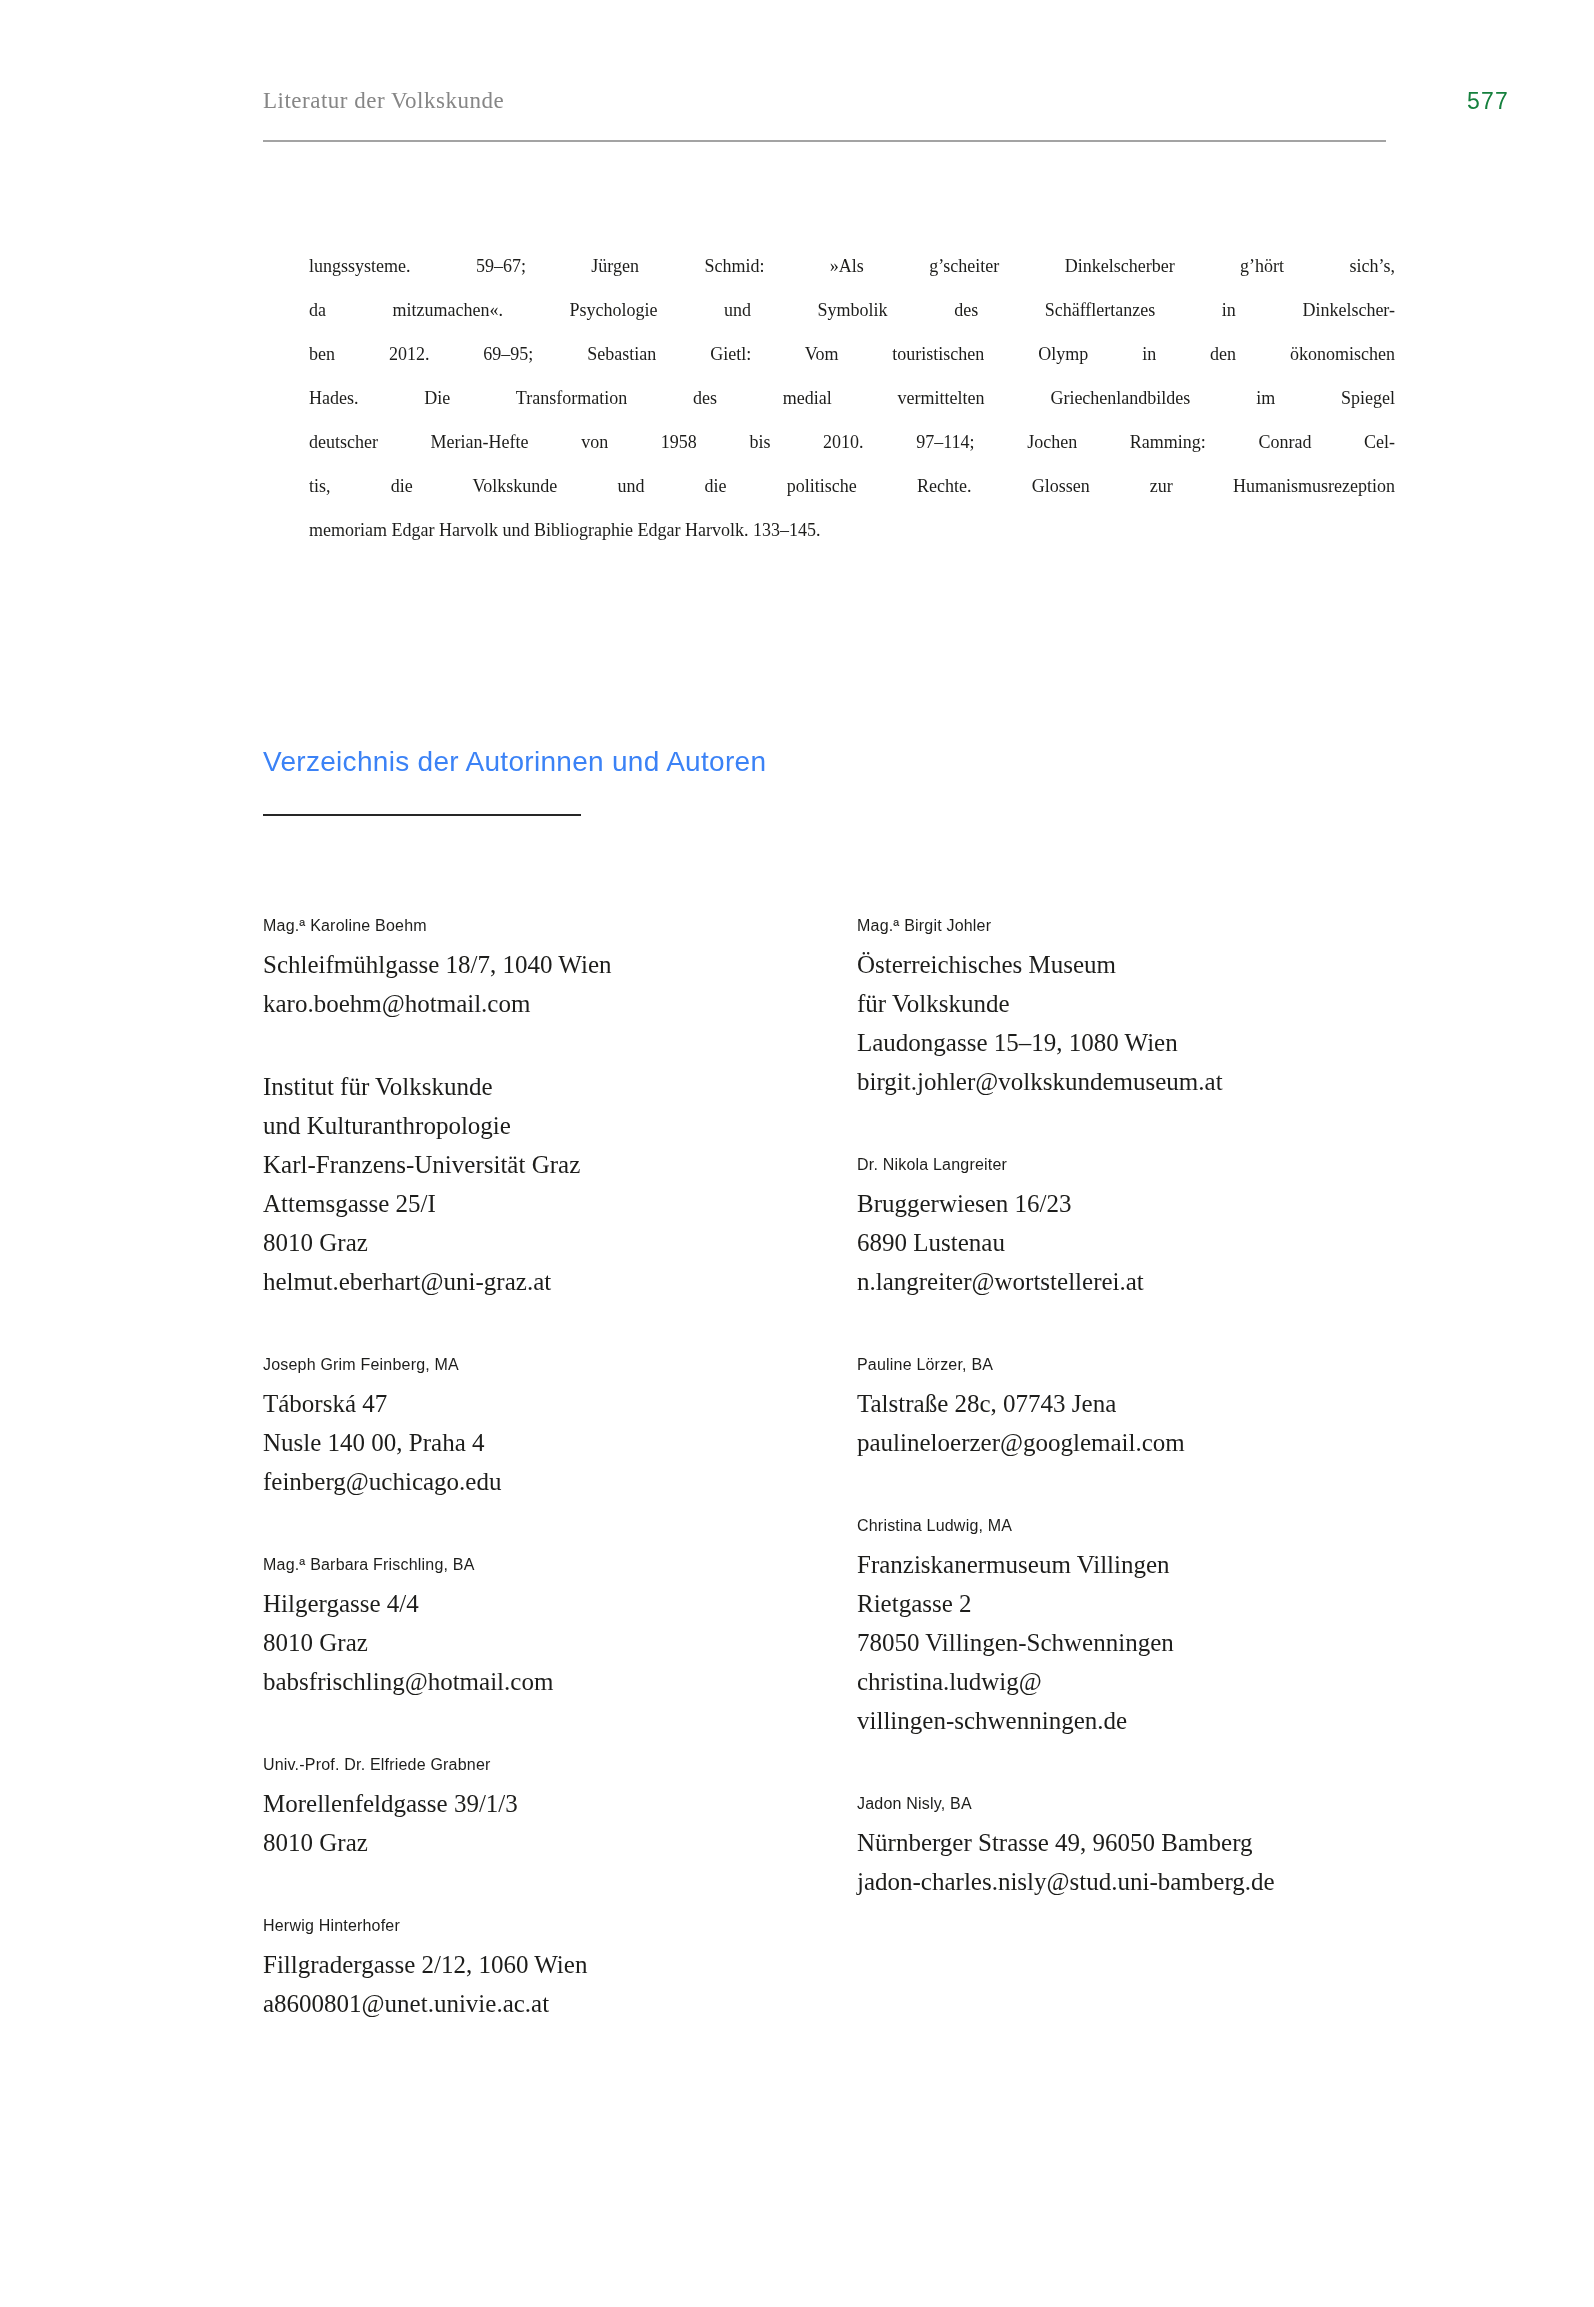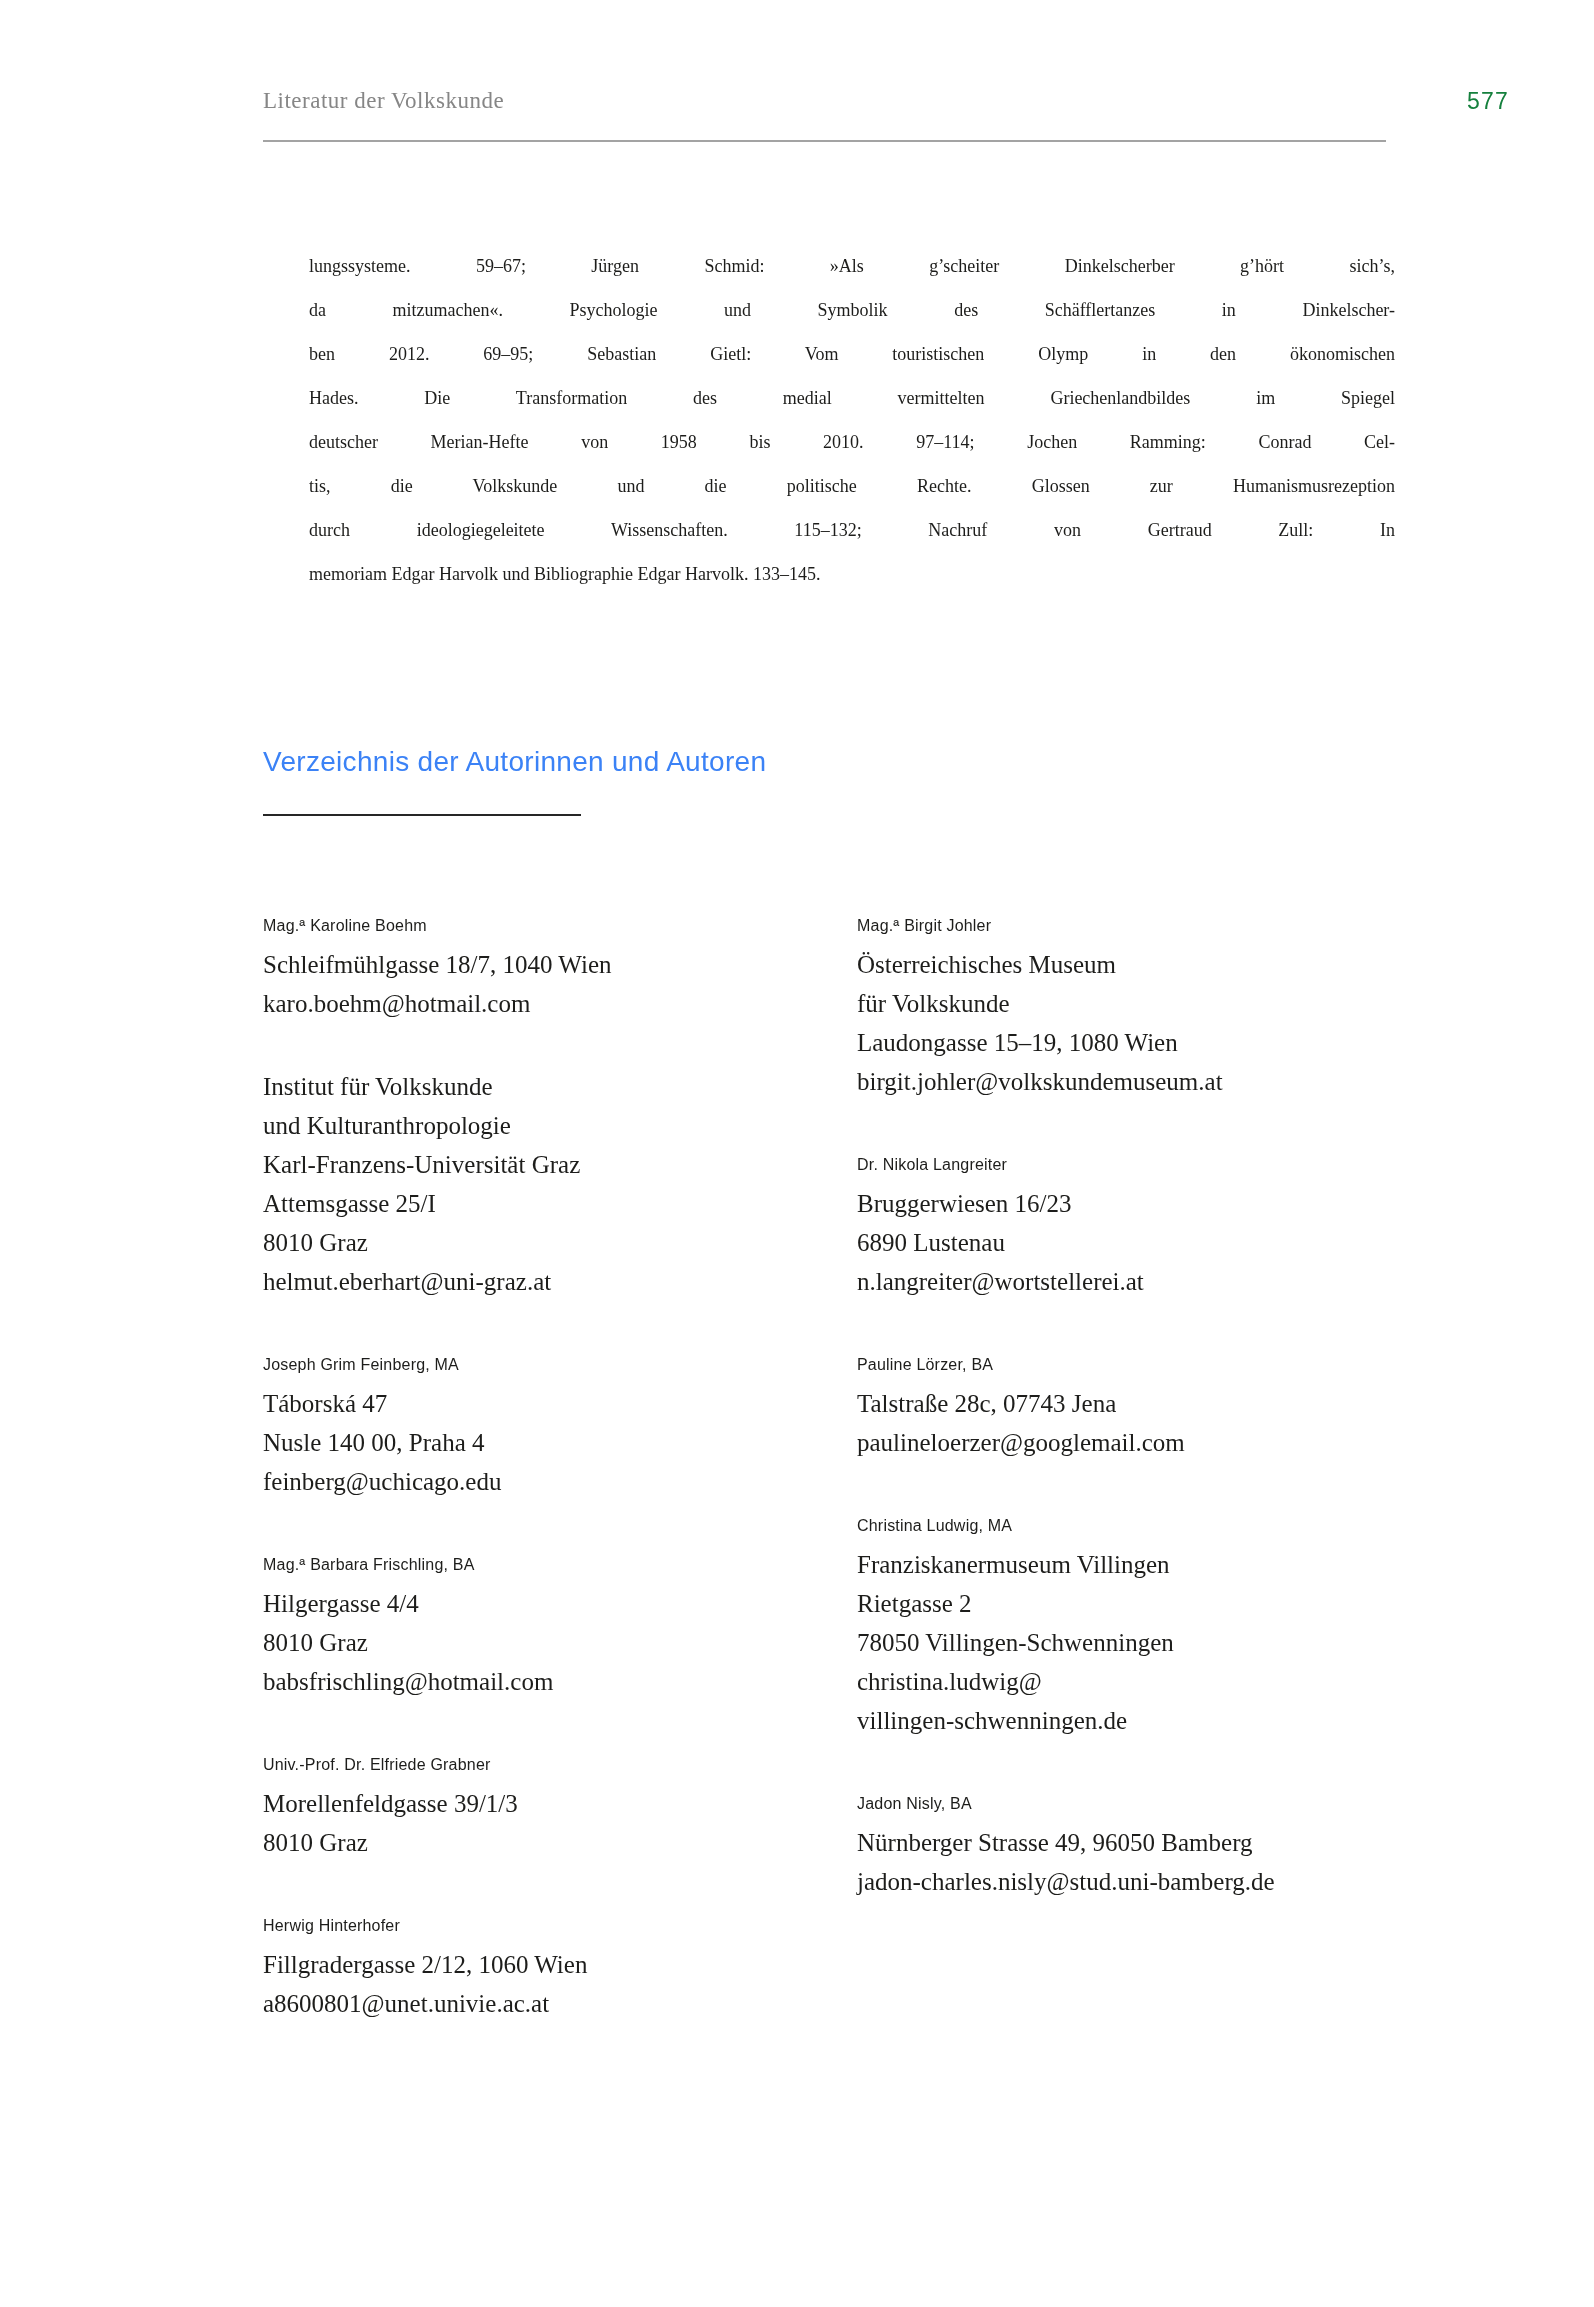--- a/index.html
+++ b/index.html
@@ -65,21 +65,20 @@
 <div class="page-number">577</div>
 <div class="header-rule"></div>
 
 <div class="para">
   <div class="pline">lungssysteme. 59–67; Jürgen Schmid: »Als g’scheiter Dinkelscherber g’hört sich’s,</div>
   <div class="pline">da mitzumachen«. Psychologie und Symbolik des Schäfflertanzes in Dinkelscher-</div>
   <div class="pline">ben 2012. 69–95; Sebastian Gietl: Vom touristischen Olymp in den ökonomischen</div>
   <div class="pline">Hades. Die Transformation des medial vermittelten Griechenlandbildes im Spiegel</div>
   <div class="pline">deutscher Merian-Hefte von 1958 bis 2010. 97–114; Jochen Ramming: Conrad Cel-</div>
   <div class="pline">tis, die Volkskunde und die politische Rechte. Glossen zur Humanismusrezeption</div>
-  <div class="pline">durch ideologiegeleitete Wissenschaften. 115–132; Nachruf von Gertraud Zull: In</div>
   <div class="pline last">memoriam Edgar Harvolk und Bibliographie Edgar Harvolk. 133–145.</div>
 </div>
 
 <h1 class="section-heading">Verzeichnis der Autorinnen und Autoren</h1>
 <div class="heading-rule"></div>
 
 <div class="authors">
 
   <div class="col col-left">
 

